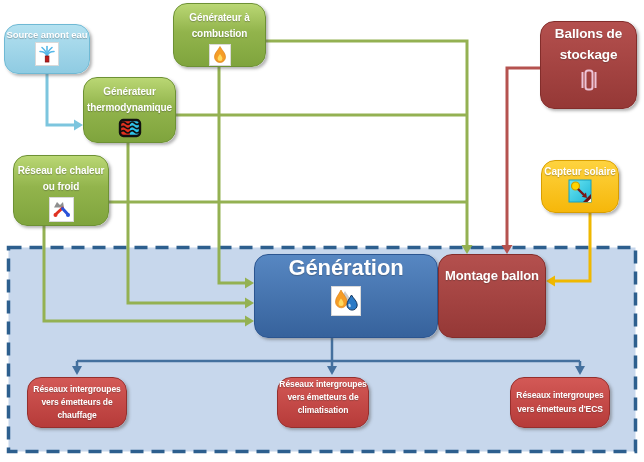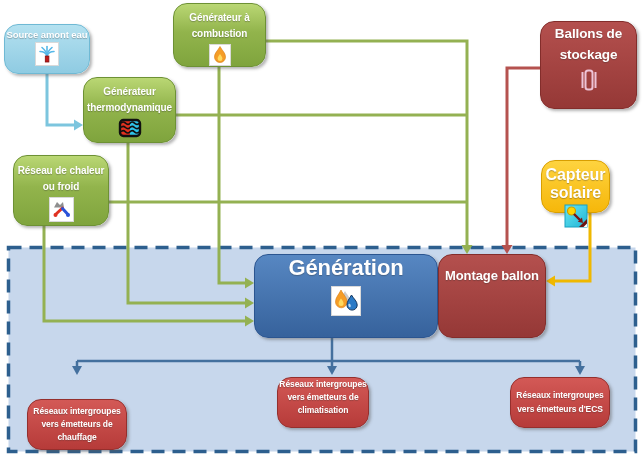--- a/index.html
+++ b/index.html
@@ -23,24 +23,24 @@
   .brightred{background:linear-gradient(180deg,#d35956 0%,#b63b39 100%);border:1px solid #952f2d;}
   .bluebox{background:linear-gradient(180deg,#5787c2 0%,#36629c 100%);border:1px solid #2b5590;}
   .yellowbox{background:linear-gradient(180deg,#fed33f 0%,#f6b70a 100%);border:1px solid #d89e00;}
 
   
   #n-source{left:4px;top:24px;width:86px;height:50px;font-size:9.5px;padding-top:4px;}
   #n-combustion{left:173px;top:3px;width:93px;height:64px;font-size:10px;padding-top:6px;line-height:1.6;}
   #n-thermo{left:83px;top:77px;width:93px;height:66px;font-size:10px;padding-top:6px;line-height:1.6;}
   #n-reseau{left:13px;top:155px;width:96px;height:71px;font-size:10px;padding-top:7px;line-height:1.6;}
   #n-ballons{left:540px;top:21px;width:97px;height:88px;font-size:13.5px;padding-top:2px;line-height:1.55;}
-  #n-capteur{left:541px;top:160px;width:69px;height:53px;font-size:16px;padding-top:5px;}
+  #n-capteur{left:541px;top:160px;width:78px;height:53px;font-size:10px;padding-top:5px;}
   #n-generation{left:254px;top:254px;width:184px;height:84px;font-size:22px;}
   #n-montage{left:438px;top:254px;width:108px;height:84px;font-size:13px;padding-top:13px;}
-  #n-chauffage{left:27px;top:399px;width:100px;height:51px;font-size:8.5px;line-height:1.55;justify-content:center;}
+  #n-chauffage{left:27px;top:377px;width:100px;height:51px;font-size:8.5px;line-height:1.55;justify-content:center;}
   #n-clim{left:277px;top:377px;width:92px;height:51px;font-size:8.5px;line-height:1.55;justify-content:flex-start;}
   #n-ecs{left:510px;top:377px;width:100px;height:51px;font-size:8.5px;line-height:1.55;justify-content:center;}
 
   .ic{display:flex;align-items:center;justify-content:center;margin-top:2px;}
   .ic.white{background:#fff;border:1px solid #d9d9d9;}
 </style>
 </head>
 <body>
 
 <div id="canvas">

